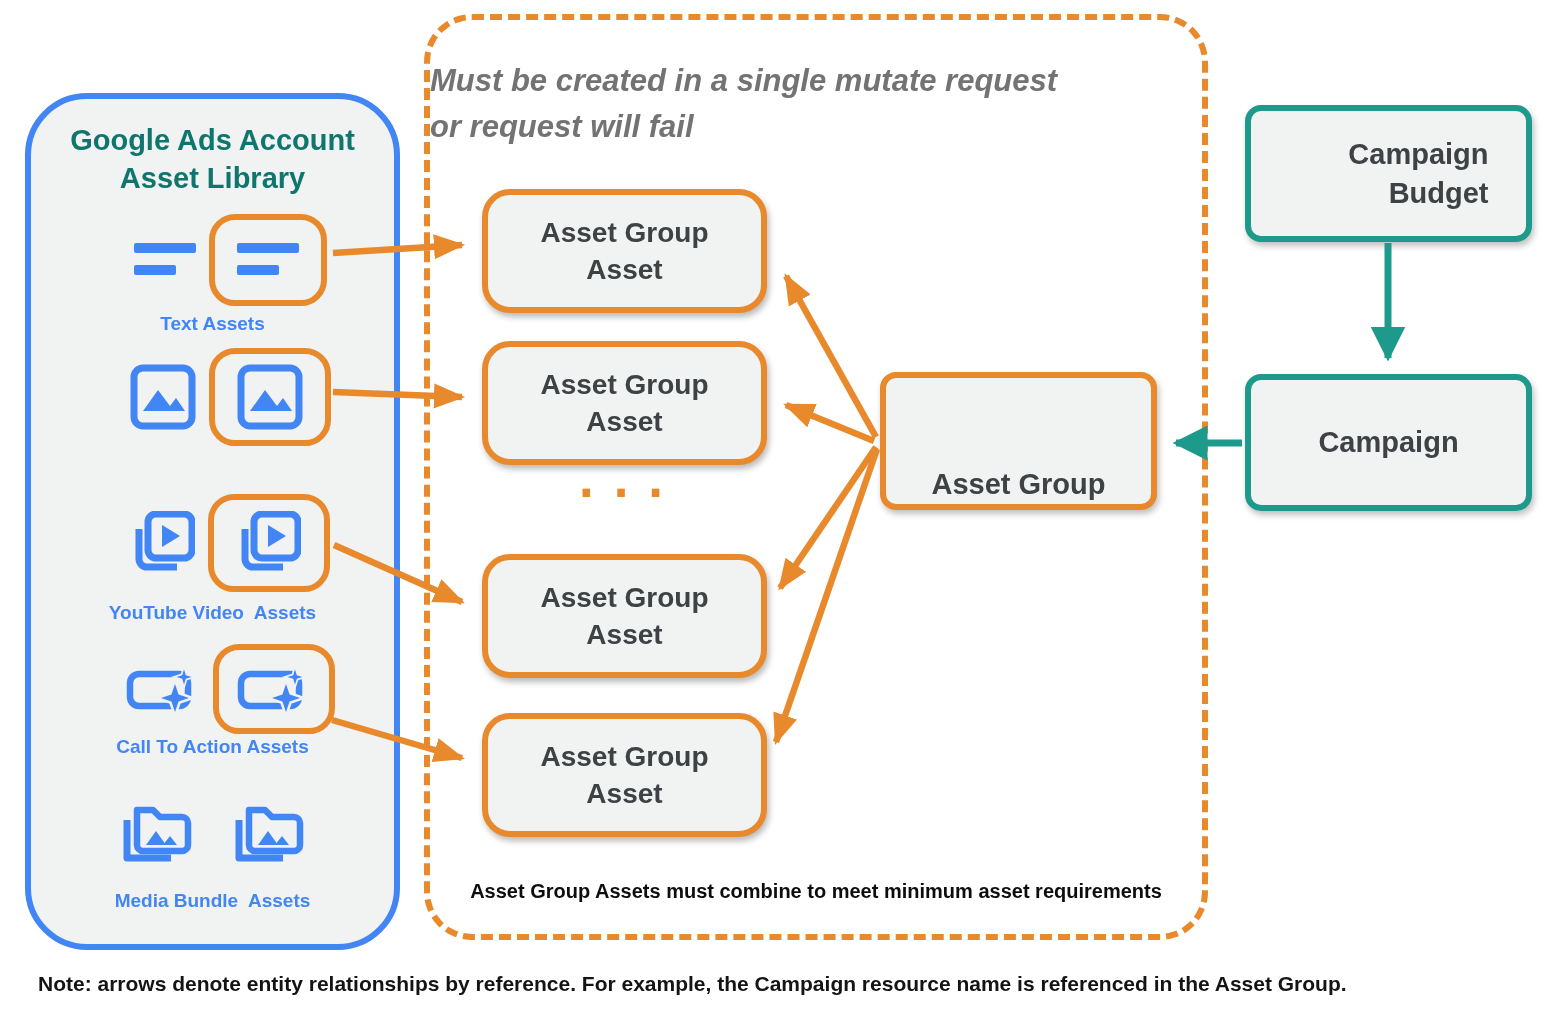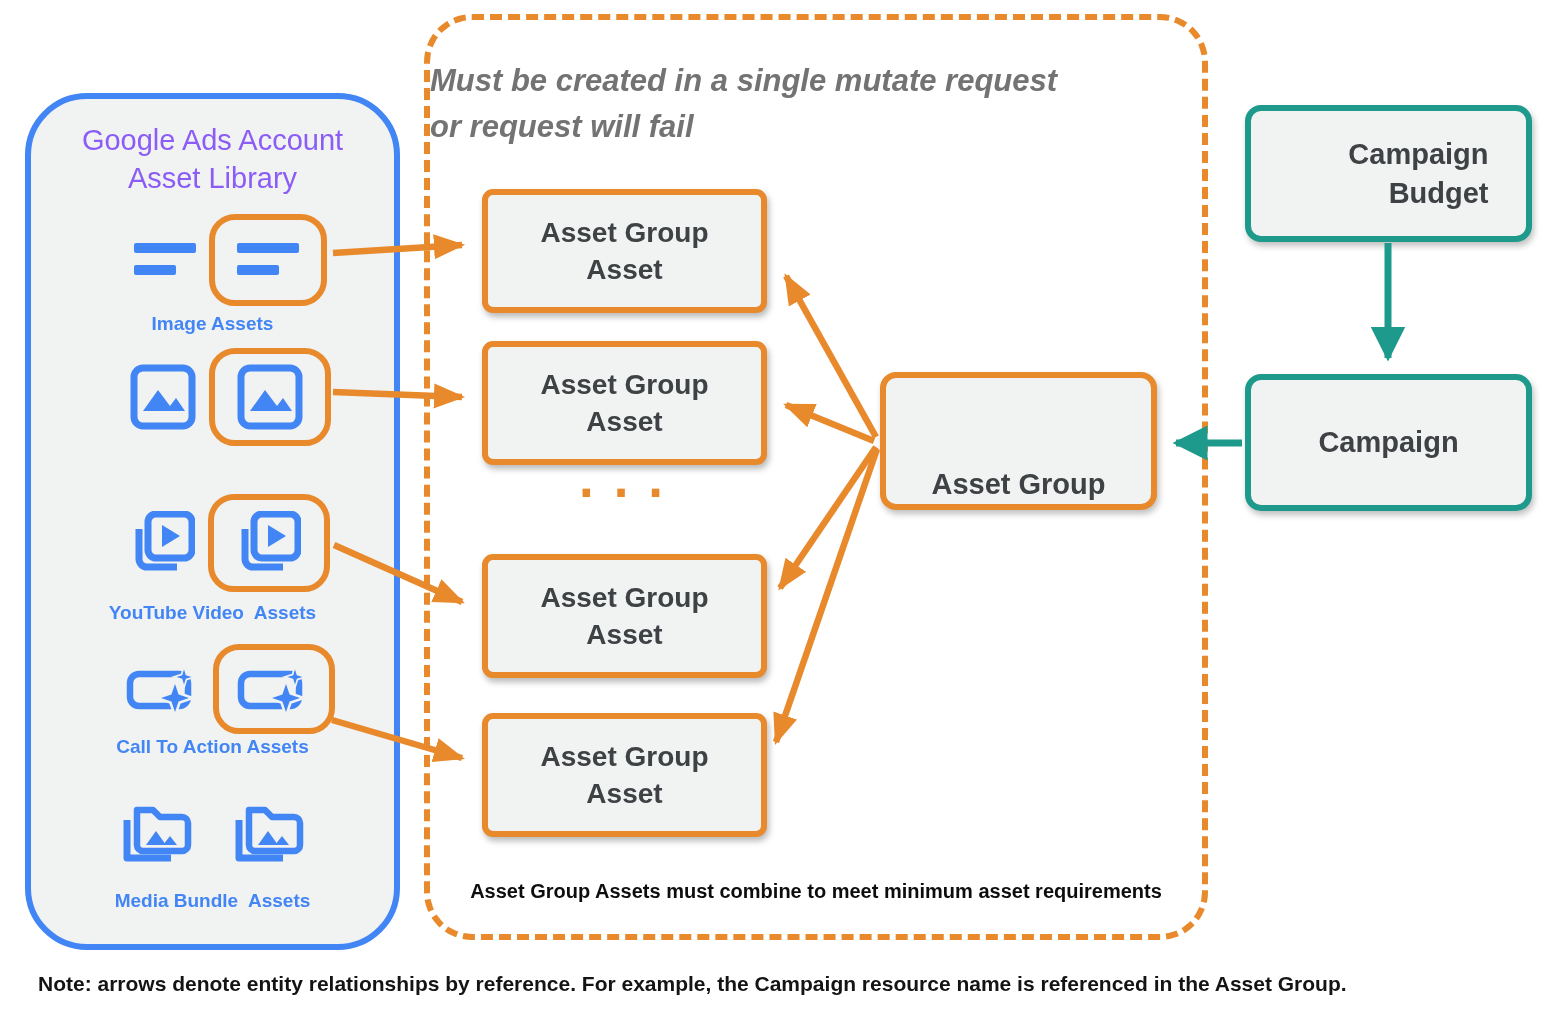--- a/index.html
+++ b/index.html
@@ -7,21 +7,21 @@
     position:relative;width:1552px;height:1017px;overflow:hidden;background:#ffffff;
     font-family:"Liberation Sans","DejaVu Sans",sans-serif;
   }
   
   .library-panel{
     position:absolute;left:25px;top:93px;width:363px;height:845px;
     background:#F1F2F2;border:6px solid #4285F4;border-radius:62px;
   }
   .library-title{
     position:absolute;top:22px;left:0;right:0;text-align:center;
-    font-size:29px;font-weight:normal;color:#8b5cf6;line-height:38px;
+    font-size:29px;font-weight:bold;color:#0f766e;line-height:38px;
   }
   .asset-row{position:absolute;left:0;right:0;display:flex;justify-content:center;align-items:center;gap:13px;}
   .row-shift{transform:translateX(18px);}
   .ring{
     border:6px solid #E8892B;border-radius:26px;display:flex;align-items:center;justify-content:center;
   }
   .asset-label{
     position:absolute;left:0;right:0;text-align:center;
     font-size:19px;font-weight:bold;color:#4285F4;white-space:pre;
   }
@@ -29,21 +29,21 @@
   .mutate-box{
     position:absolute;left:424px;top:14px;width:784px;height:926px;
     background:#ffffff;border:6px dashed #E8892B;border-radius:48px;box-sizing:border-box;
   }
   .mutate-title{
     position:absolute;top:38px;left:0;right:0;
     font-size:31px;line-height:46px;font-weight:bold;font-style:italic;color:#737373;
   }
   .aga-box{
     position:absolute;left:52px;width:273px;height:112px;
-    background:#F1F2F2;border:6px solid #E8892B;border-radius:11px;
+    background:#F1F2F2;border:6px solid #E8892B;border-radius:28px;
     display:flex;align-items:center;justify-content:center;text-align:center;
     font-size:28px;line-height:37px;font-weight:bold;color:#3F4245;
     box-shadow:2px 4px 6px rgba(0,0,0,0.28);
   }
   .dots{
     position:absolute;left:52px;width:285px;top:434px;text-align:center;
     color:#E8892B;font-size:46px;font-weight:bold;letter-spacing:7px;
     font-family:"DejaVu Sans Mono",monospace;
   }
   .mutate-footnote{
@@ -84,21 +84,21 @@
         <rect x="0" y="0" width="62" height="10" rx="2" fill="#4285F4"></rect>
         <rect x="0" y="22" width="42" height="10" rx="2" fill="#4285F4"></rect>
       </svg>
       <div class="ring" style="width:106px;height:80px;">
         <svg width="62" height="34" viewBox="0 0 62 34">
           <rect x="0" y="0" width="62" height="10" rx="2" fill="#4285F4"></rect>
           <rect x="0" y="22" width="42" height="10" rx="2" fill="#4285F4"></rect>
         </svg>
       </div>
     </div>
-    <div class="asset-label" style="top:214px;">Image Assets</div>
+    <div class="asset-label" style="top:214px;">Text Assets</div>
 
     <div class="asset-row row-shift" style="top:249px;height:98px;">
       <svg width="66" height="66" viewBox="0 0 66 66">
         <rect x="4" y="4" width="58" height="58" rx="9" fill="none" stroke="#4285F4" stroke-width="7"></rect>
         <path d="M13 47 L28 26 L40 42 L46 34 L55 47 Z" fill="#4285F4"></path>
       </svg>
       <div class="ring" style="width:110px;height:86px;">
         <svg width="66" height="66" viewBox="0 0 66 66">
           <rect x="4" y="4" width="58" height="58" rx="9" fill="none" stroke="#4285F4" stroke-width="7"></rect>
           <path d="M13 47 L28 26 L40 42 L46 34 L55 47 Z" fill="#4285F4"></path>

